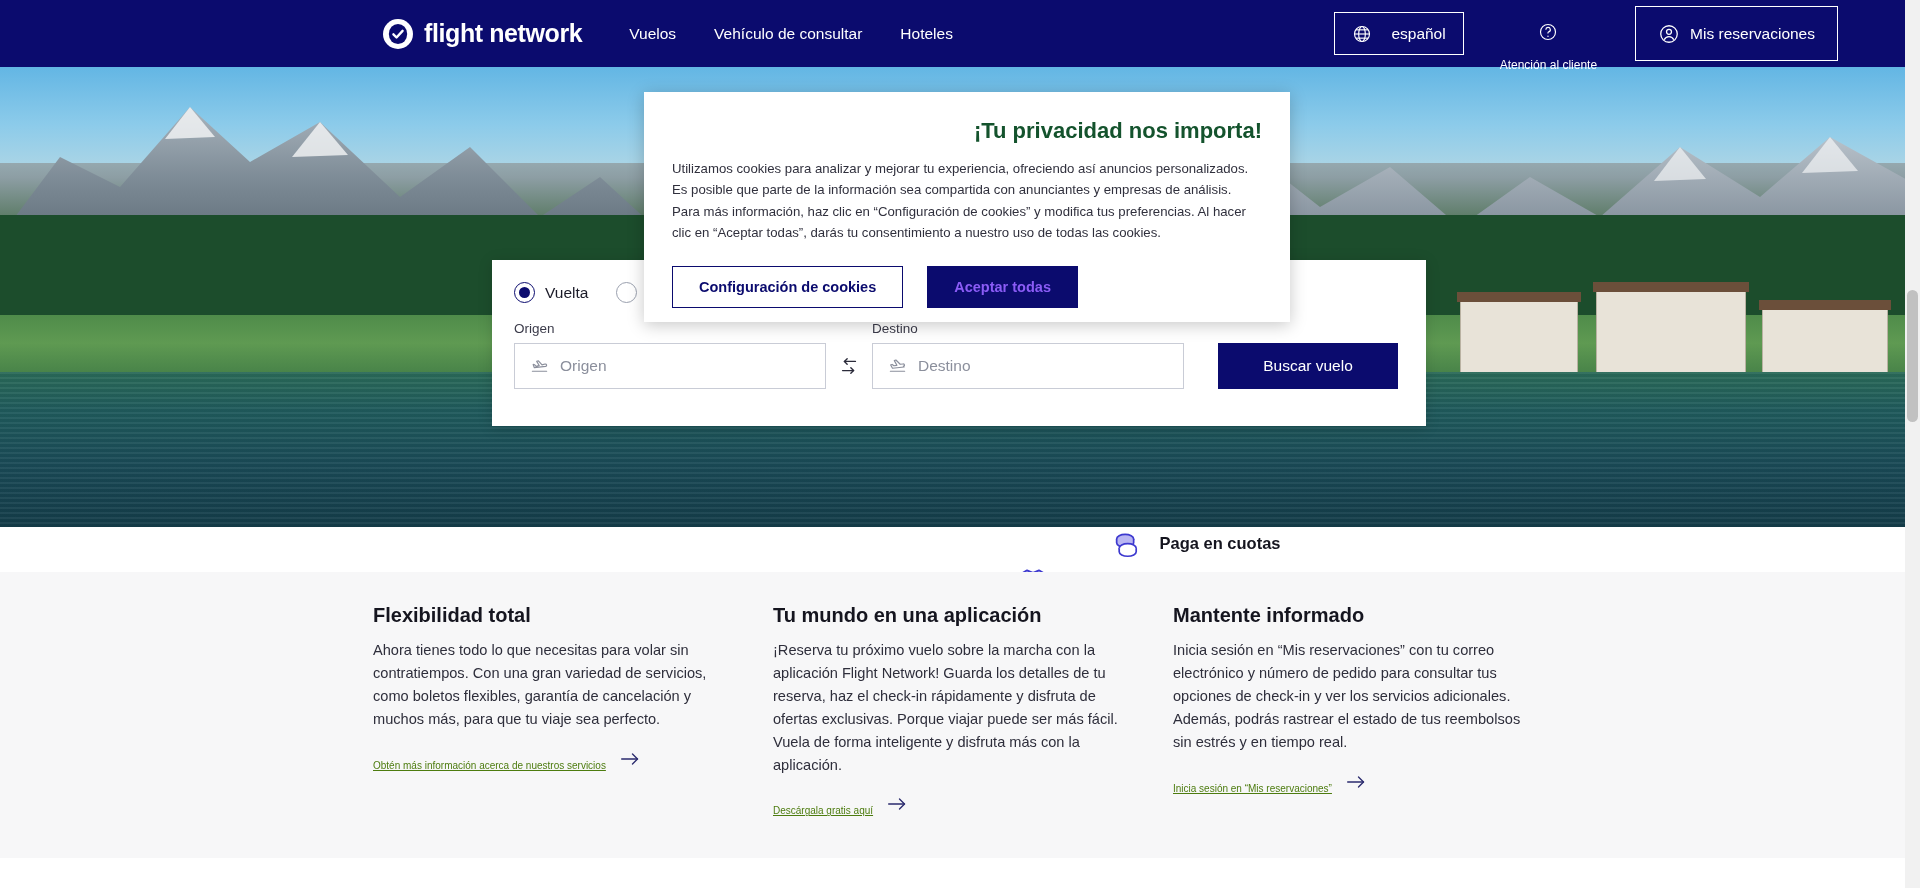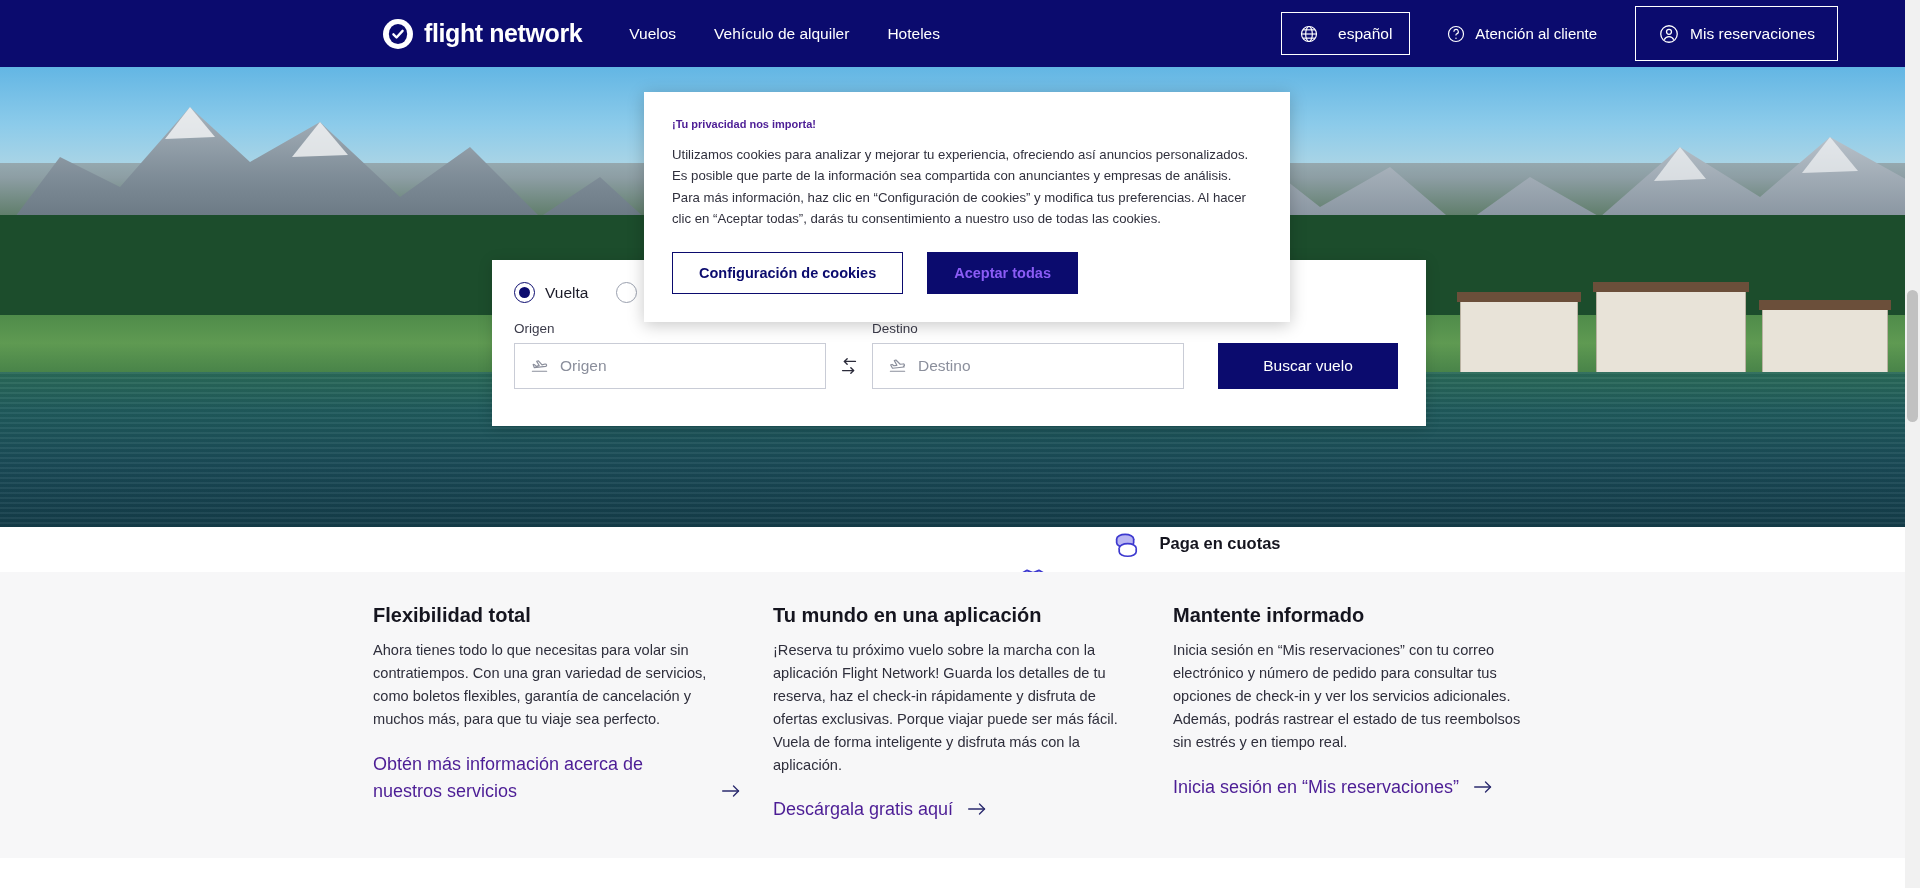--- a/index.html
+++ b/index.html
@@ -46,24 +46,25 @@
     display: flex; align-items: center;
     margin-left: auto; margin-right: 82px; gap: 0;
   }
   .lang-box {
     display: flex; align-items: center; gap: 19px;
     border: 1px solid #ffffff;
     padding: 10px 17px; height: 43px;
     color: #ffffff; font-size: 15.5px;
   }
   .support-box {
-    display: flex; align-items: center; gap: 9px;
+    display: flex; align-items: center; gap: 16px;
     padding: 10px 20px; height: 43px;
-    color: #ffffff; font-size: 15px;
+    color: #ffffff; font-size: 12px;
     margin-left: 16px;
+    flex-direction: column;
   }
   .booking-box {
     display: flex; align-items: center; gap: 10px;
     border: 1px solid #ffffff;
     padding: 10px 22px; height: 55px;
     color: #ffffff; font-size: 15.5px;
     margin-left: 18px;
   }
   .ico { display: inline-flex; align-items: center; justify-content: center; }
 
@@ -177,22 +178,23 @@
   
   .modal {
     position: absolute; left: 644px; top: 92px;
     width: 646px; height: 230px;
     background: #ffffff;
     box-shadow: 0 3px 16px rgba(0,0,0,0.22);
     z-index: 50;
     padding: 26px 28px 0 28px;
   }
   .modal-title {
-    font-size: 11px; font-weight: 700; color: #4c1d95;
+    font-size: 22px; font-weight: 700; color: #14532d;
     margin: 0 0 14px 0;
+    text-align: right;
   }
   .modal-body {
     font-size: 13.2px; line-height: 1.62; color: #30303d;
     margin: 0;
   }
   .modal-actions {
     display: flex; align-items: center; gap: 24px;
     margin-top: 22px;
   }
   .btn-settings {
@@ -237,22 +239,22 @@
     margin: 0 0 12px 0;
   }
   .col-body {
     font-size: 14.6px; line-height: 1.57; color: #2e2e3b; margin: 0;
   }
   .col-link-row {
     display: flex; align-items: flex-end; gap: 14px;
     margin-top: 20px;
   }
   .col-link {
-    font-size: 18px; line-height: 1.5; color: #4c1d95;
-    cursor: pointer;
+    font-size: 10px; line-height: 1.5; color: #4d7c0f;
+    text-decoration: underline; cursor: pointer;
   }
   .arrow { color: #2b2b6e; flex: 0 0 auto; padding-bottom: 2px; }
 
   
   .bottom-strip {
     position: absolute; left: 0; top: 858px;
     width: 1920px; height: 30px; background: #ffffff;
   }
 
   
@@ -318,21 +320,21 @@
       <svg width="22" height="22" viewBox="0 0 24 24">
         <ellipse cx="12" cy="12" rx="10" ry="11" fill="#0b0b6e"></ellipse>
         <path d="M7 12.4 L10.4 15.8 L17 8.6" stroke="#ffffff" stroke-width="2.6" fill="none" stroke-linecap="round" stroke-linejoin="round"></path>
       </svg>
     </span>
     <span class="brand-name">flight network</span>
   </div>
 
   <div class="nav-links">
     <a class="nav-link" href="#">Vuelos</a>
-    <a class="nav-link" href="#">Vehículo de alquiler</a>
+    <a class="nav-link" href="#">Vehículo de consultar</a>
     <a class="nav-link" href="#">Hoteles</a>
   </div>
 
   <div class="header-right">
     <div class="lang-box">
       <span class="ico">
         <svg width="20" height="20" viewBox="0 0 24 24" fill="none" stroke="#ffffff" stroke-width="1.4">
           <circle cx="12" cy="12" r="9"></circle>
           <ellipse cx="12" cy="12" rx="4" ry="9"></ellipse>
           <line x1="3" y1="12" x2="21" y2="12"></line>

